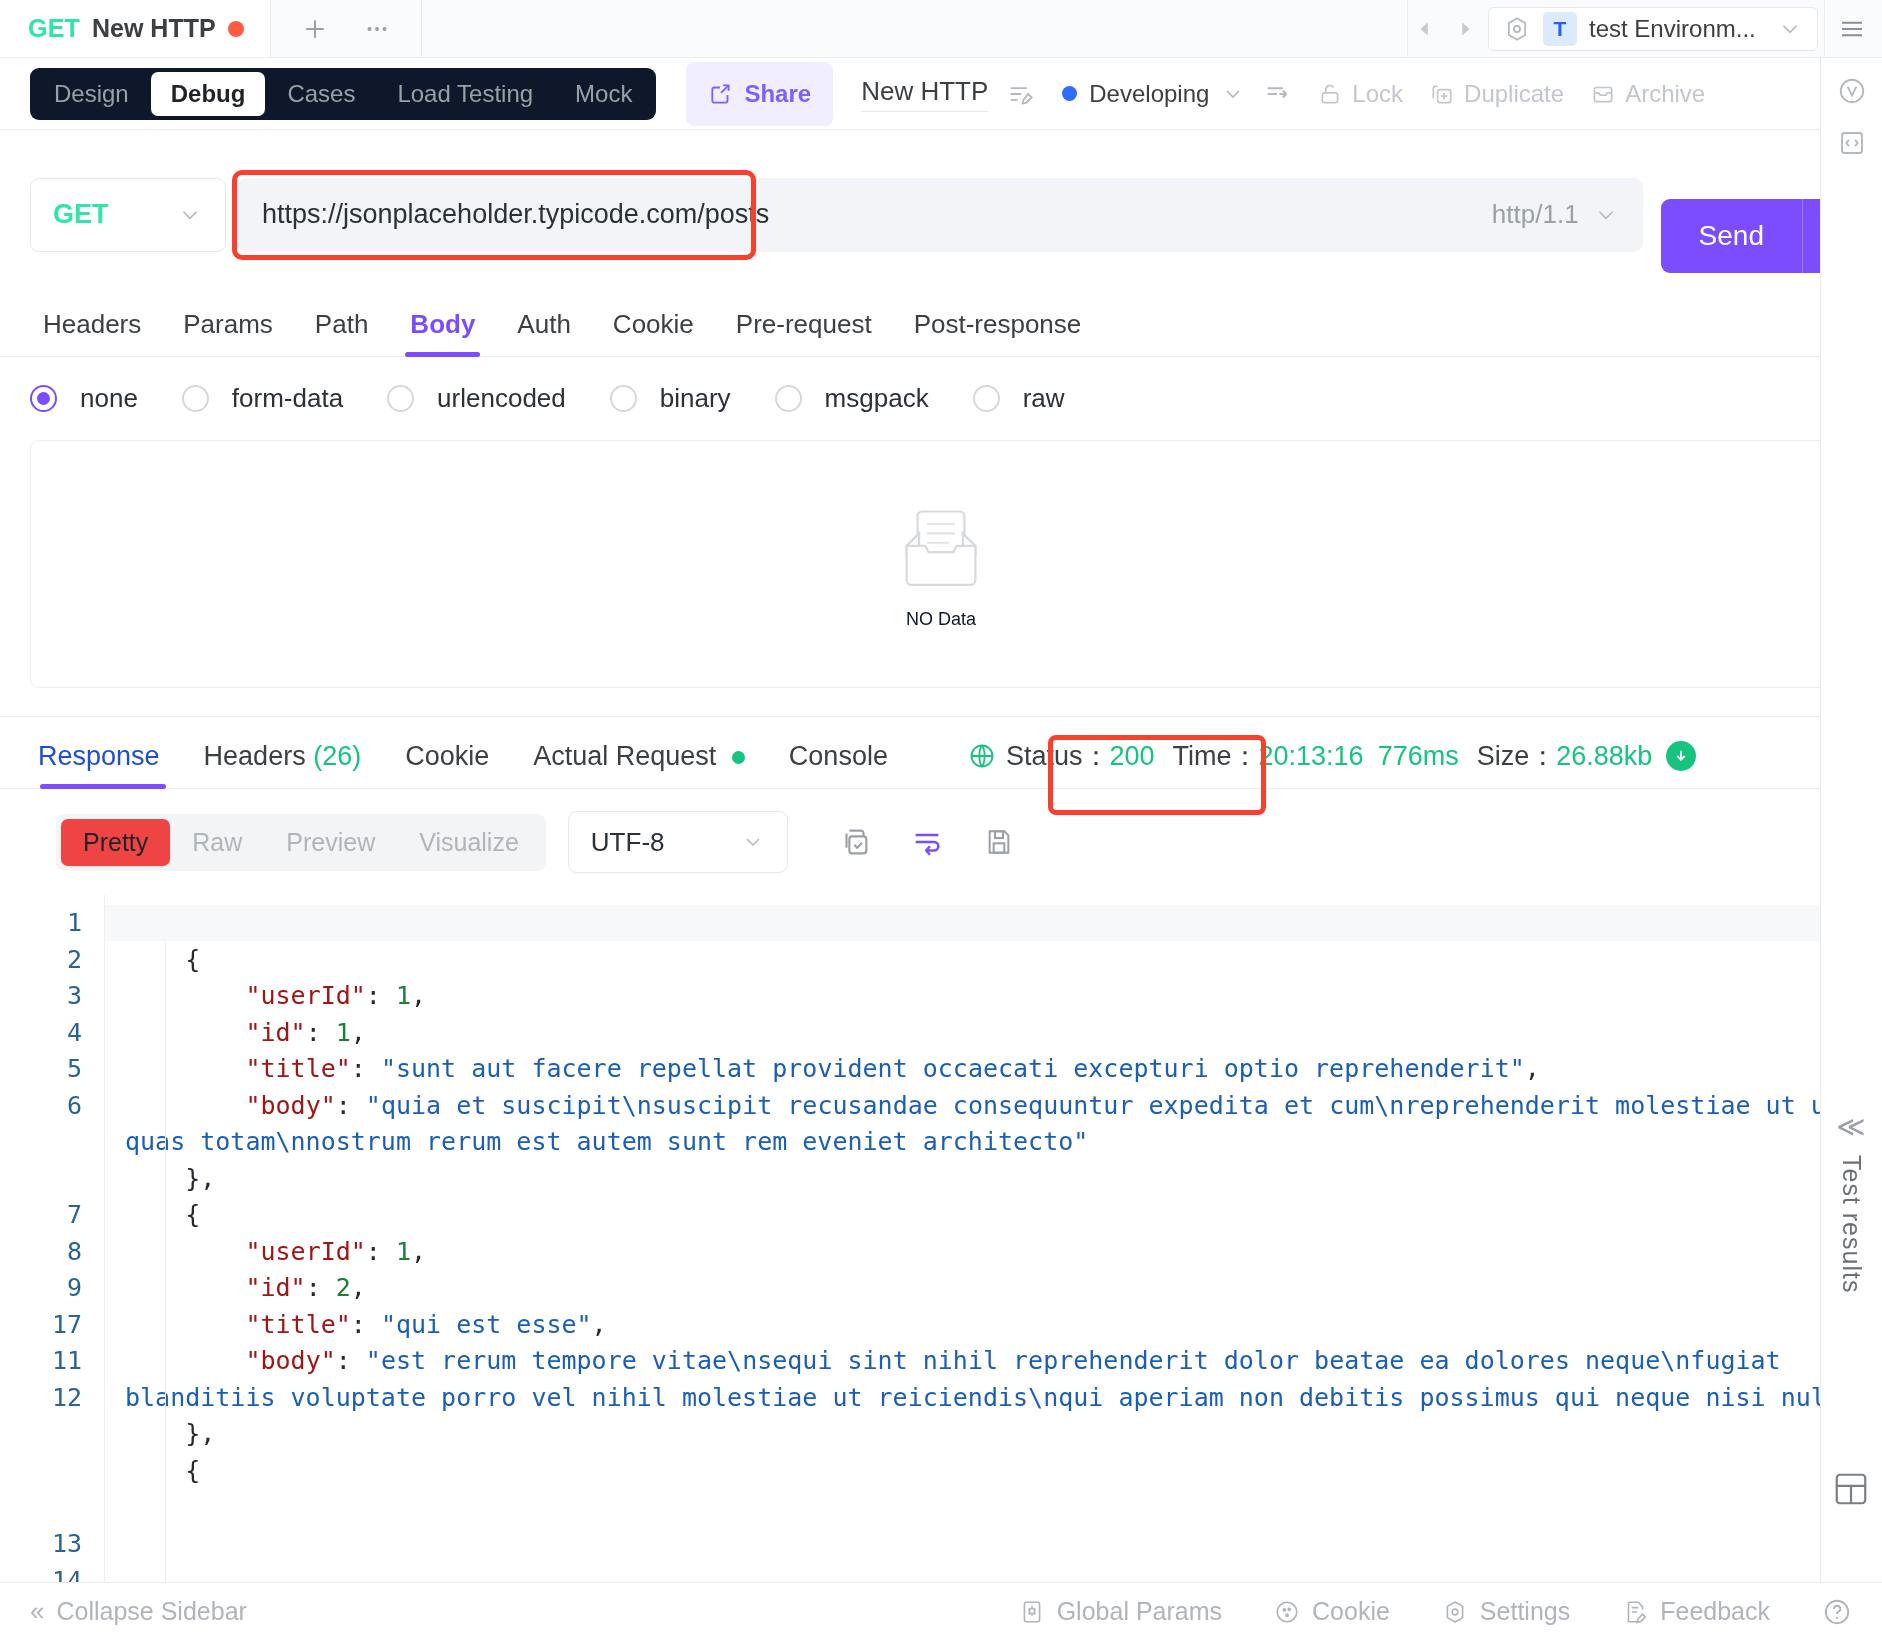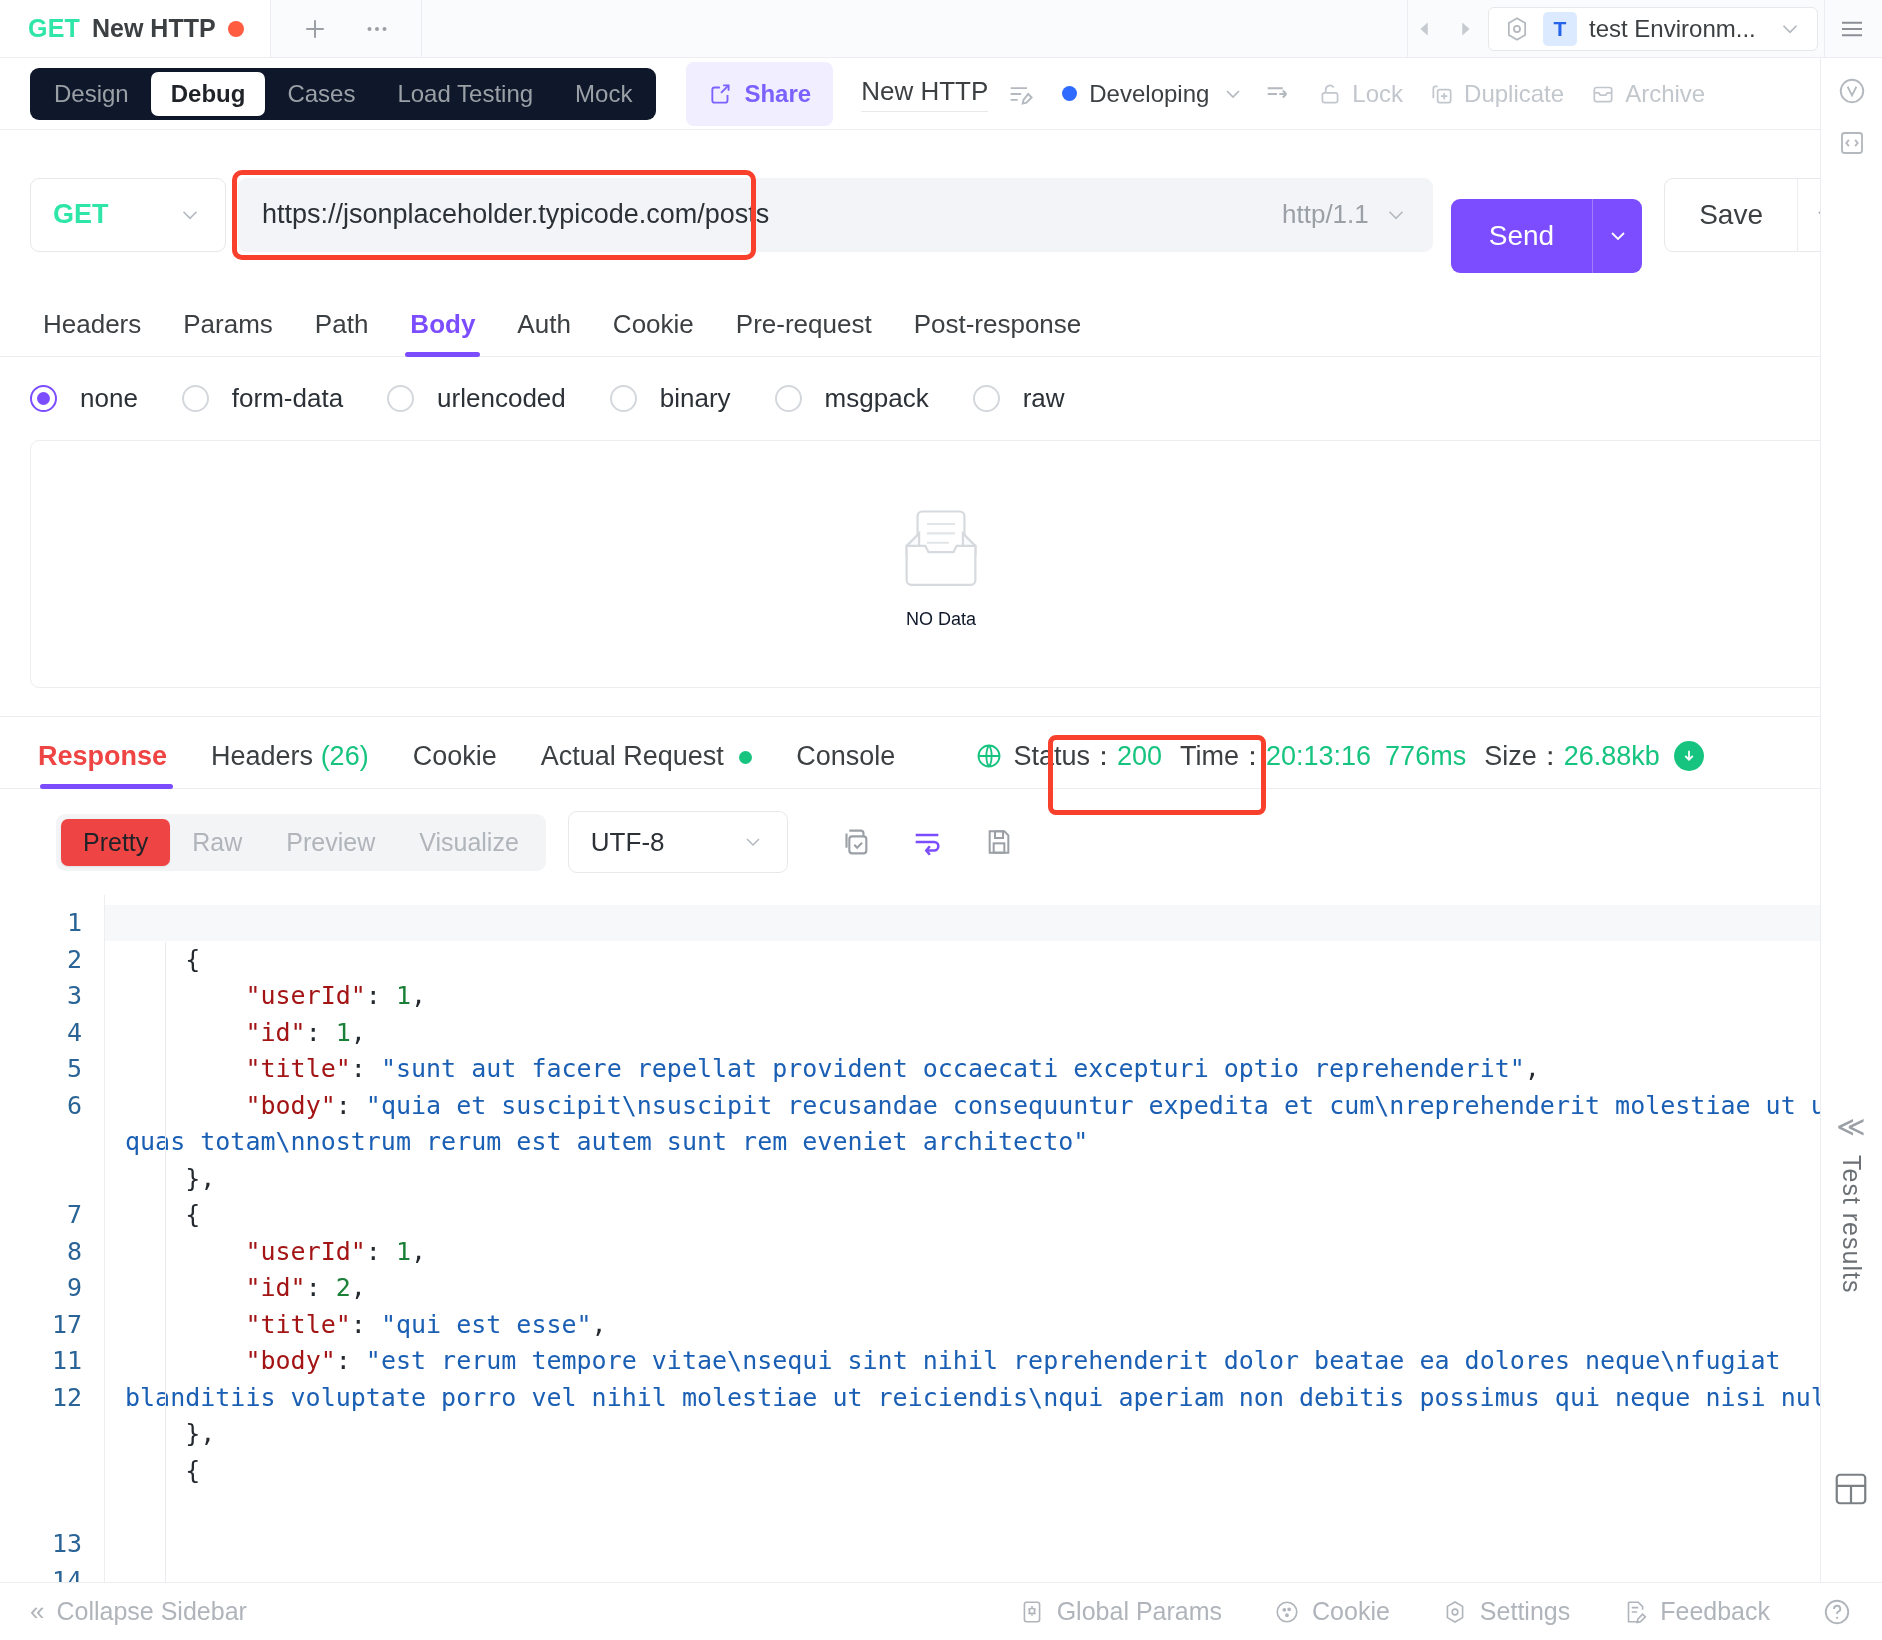--- a/index.html
+++ b/index.html
@@ -143,21 +143,21 @@
 
   .hsplit { height:1px; background:#ebedf0; margin: 28px 0 0 0; }
 
   
   .resp-head {
     display:flex; align-items:flex-end; padding: 0 30px; height:72px;
     border-bottom:1px solid #ebedf0; position:relative;
   }
   .resp-tab { font-size:27px; color:#3c4043; padding: 0 22px 16px 22px; position:relative; white-space:nowrap;}
   .resp-tab:first-child { padding-left:8px; }
-  .resp-tab.active { color:#ef4444; font-weight:700; }
+  .resp-tab.active { color:#1d4ed8; font-weight:400; }
   .resp-tab.active::after {
     content:""; position:absolute; left:10px; right:16px; bottom:-1px; height:5px; background:#7c4dff; border-radius:3px;
   }
   .grn-dot { width:13px; height:13px; border-radius:50%; background:#16c47f; display:inline-block; margin-left:8px; vertical-align:middle;}
   .meta { display:flex; align-items:center; gap:0; margin-left:58px; padding-bottom:14px; font-size:27px; white-space:nowrap;}
   .meta .lbl { color:#3c4043; }
   .meta .val { color:#16c47f; }
   .hl-status {
     position:absolute; left:1048px; top:18px; width:218px; height:80px;
     border:5px solid #f8402c; border-radius:8px; pointer-events:none;
@@ -371,28 +371,20 @@
               <path d="M6 9l6 6 6-6"></path>
             </svg>
         </span>
       </div>
       <div class="hl-url"></div>
     </div>
     <div class="send-btn">
       <div class="send-main">Send</div>
       <div class="send-caret">
         <svg width="24" height="24" viewBox="0 0 24 24" fill="none" stroke="currentColor" stroke-width="1.8">
-            <path d="M6 9l6 6 6-6"></path>
-          </svg>
-      </div>
-    </div>
-    <div class="save-btn">
-      <div class="save-main">Save</div>
-      <div class="save-caret">
-        <svg width="24" height="24" viewBox="0 0 24 24" fill="none" stroke="currentColor" stroke-width="1.6">
             <path d="M6 9l6 6 6-6"></path>
           </svg>
       </div>
     </div>
   </div>
 
   <div class="reqtabs">
     <div class="rtab">Headers</div>
     <div class="rtab">Params</div>
     <div class="rtab">Path</div>

